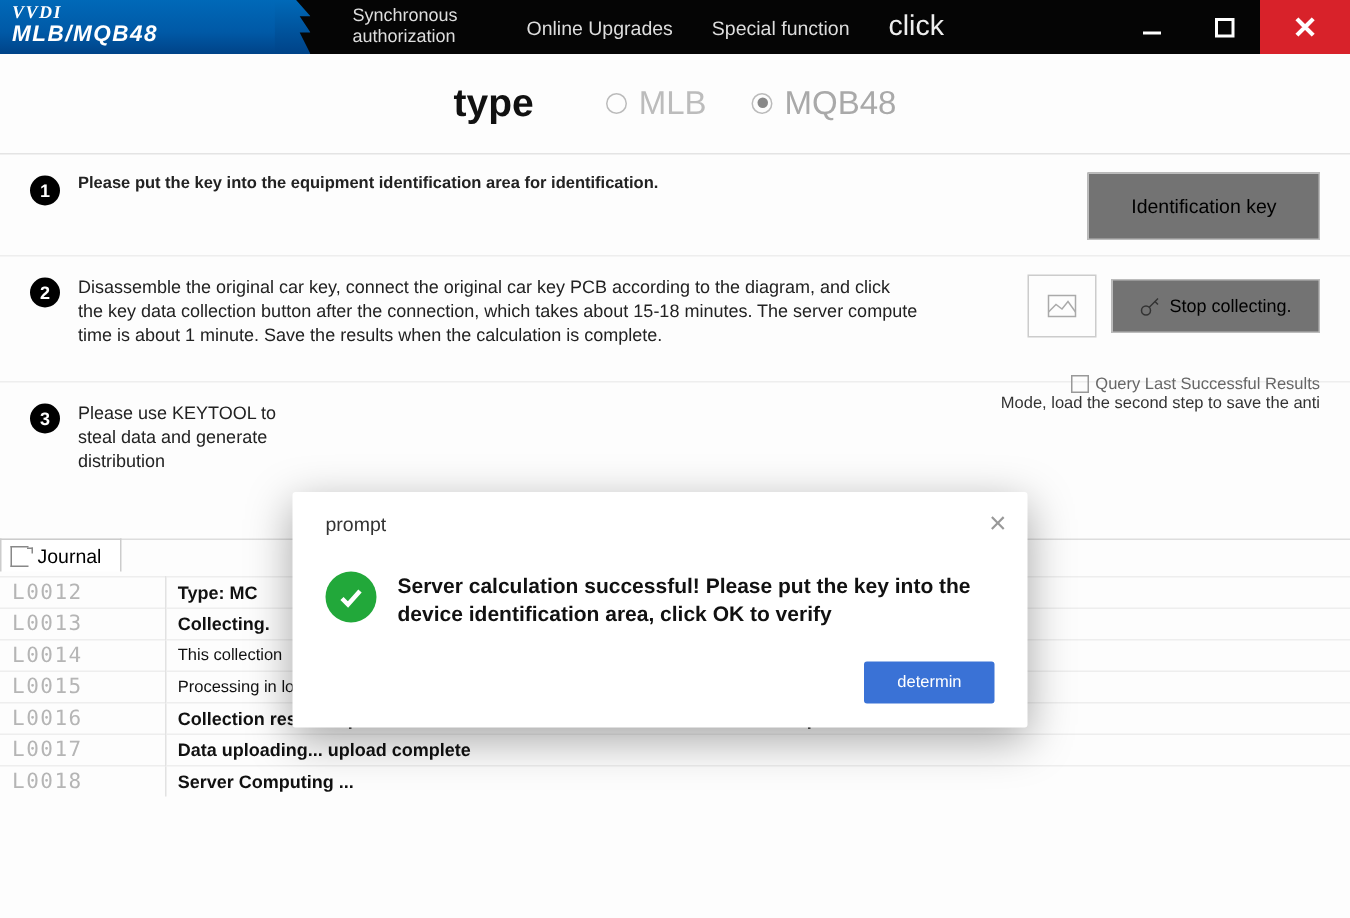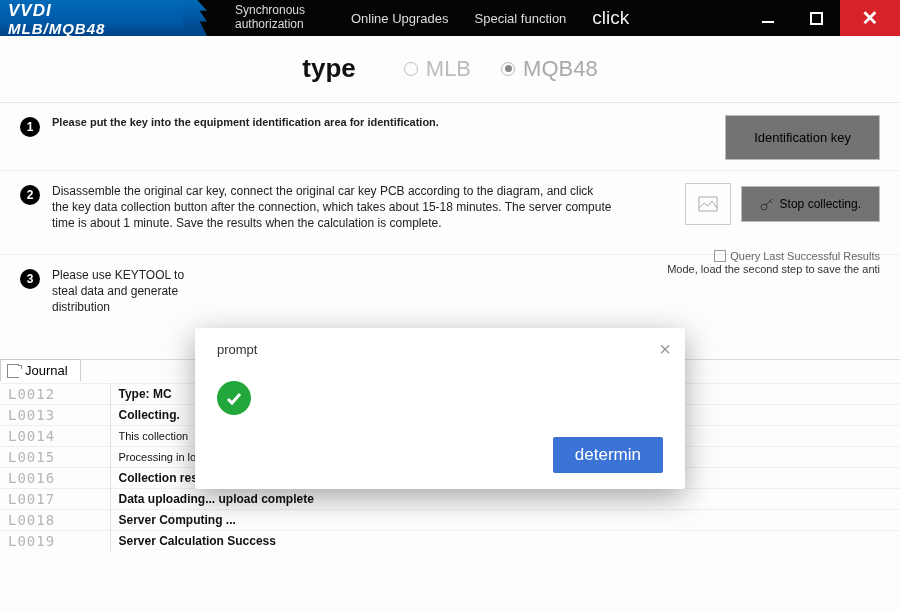--- a/index.html
+++ b/index.html
@@ -22,21 +22,21 @@
   .logo {
     width: 195px;
     background: linear-gradient(180deg,#0069b8 0%, #0059a6 60%, #004388 100%);
     color: #fff;
     padding: 2px 8px 0 8px;
     line-height: 1.1;
     font-style: italic;
     font-weight: 700;
     position: relative;
   }
-  .logo .brand { font-size: 17px; letter-spacing: 1px; }
+  .logo .brand { font-size: 12px; letter-spacing: 1px; font-family: Liberation Serif, serif; }
   .logo .product { font-size: 15px; letter-spacing: 1px; }
   .logo::after {
     content:"";
     position:absolute; right:-12px; top:0; height:100%; width:24px;
     background: linear-gradient(180deg,#0069b8,#004388);
     clip-path: polygon(0 0, 60% 0, 100% 30%, 70% 30%, 100% 60%, 70% 60%, 100% 100%, 0 100%);
   }
   .menu { display:flex; align-items:center; gap:26px; padding-left:40px; font-size:13px; color:#ddd; }
   .menu .sync { width:90px; font-size:12px; line-height:1.15; }
   .menu .help { font-size:19px; color:#eee; }
@@ -120,21 +120,21 @@
   .modal .body { display:flex; gap:14px; align-items:flex-start; margin-top:24px; }
   .modal .tick {
     width:34px;height:34px;border-radius:50%;background:#22a83a;
     display:flex;align-items:center;justify-content:center;flex:none;
   }
   .modal .tick svg { stroke:#fff; stroke-width:3; fill:none; }
   .modal .msg { font-size:14px; font-weight:600; color:#111; line-height:1.35; }
   .modal .mfooter { display:flex; justify-content:flex-end; margin-top:22px;}
   .modal .ok {
     background:#3a72d6; color:#fff; border:none;
-    padding:8px 22px; font-size:17px; border-radius:2px; cursor:pointer;
+    padding:8px 22px; font-size:11px; border-radius:2px; cursor:pointer;
   }
 </style>
 </head>
 <body>
 
 <div class="titlebar">
   <div class="logo">
     <div class="brand">VVDI</div>
     <div class="product">MLB/MQB48</div>
   </div>
@@ -240,34 +240,31 @@
           <td>Collection results zip: c / Users / Luo Haibo / Documents / VVDI-MLB / 1.zip</td>
         </tr>
         <tr class="bold">
           <td>L0017</td>
           <td>Data uploading... upload complete</td>
         </tr>
         <tr class="bold">
           <td>L0018</td>
           <td>Server Computing ...</td>
         </tr>
-        <tr class="bold">
-          <td>L0019</td>
-          <td>Server Calculation Success</td>
-        </tr>
       </tbody>
   </table>
 </div>
 
 <div class="modal">
   <div class="mtitle">prompt</div>
   <div class="mclose">×</div>
   <div class="body">
     <div class="tick">
       <svg width="20" height="20">
           <polyline points="4,11 8,15 16,6"></polyline>
         </svg>
     </div>
+    <div class="msg">Server calculation successful! Please put the key into the device identification area, click OK to verify</div>
   </div>
   <div class="mfooter">
     <button class="ok">determin</button>
   </div>
 </div>
 
 </body></html>

